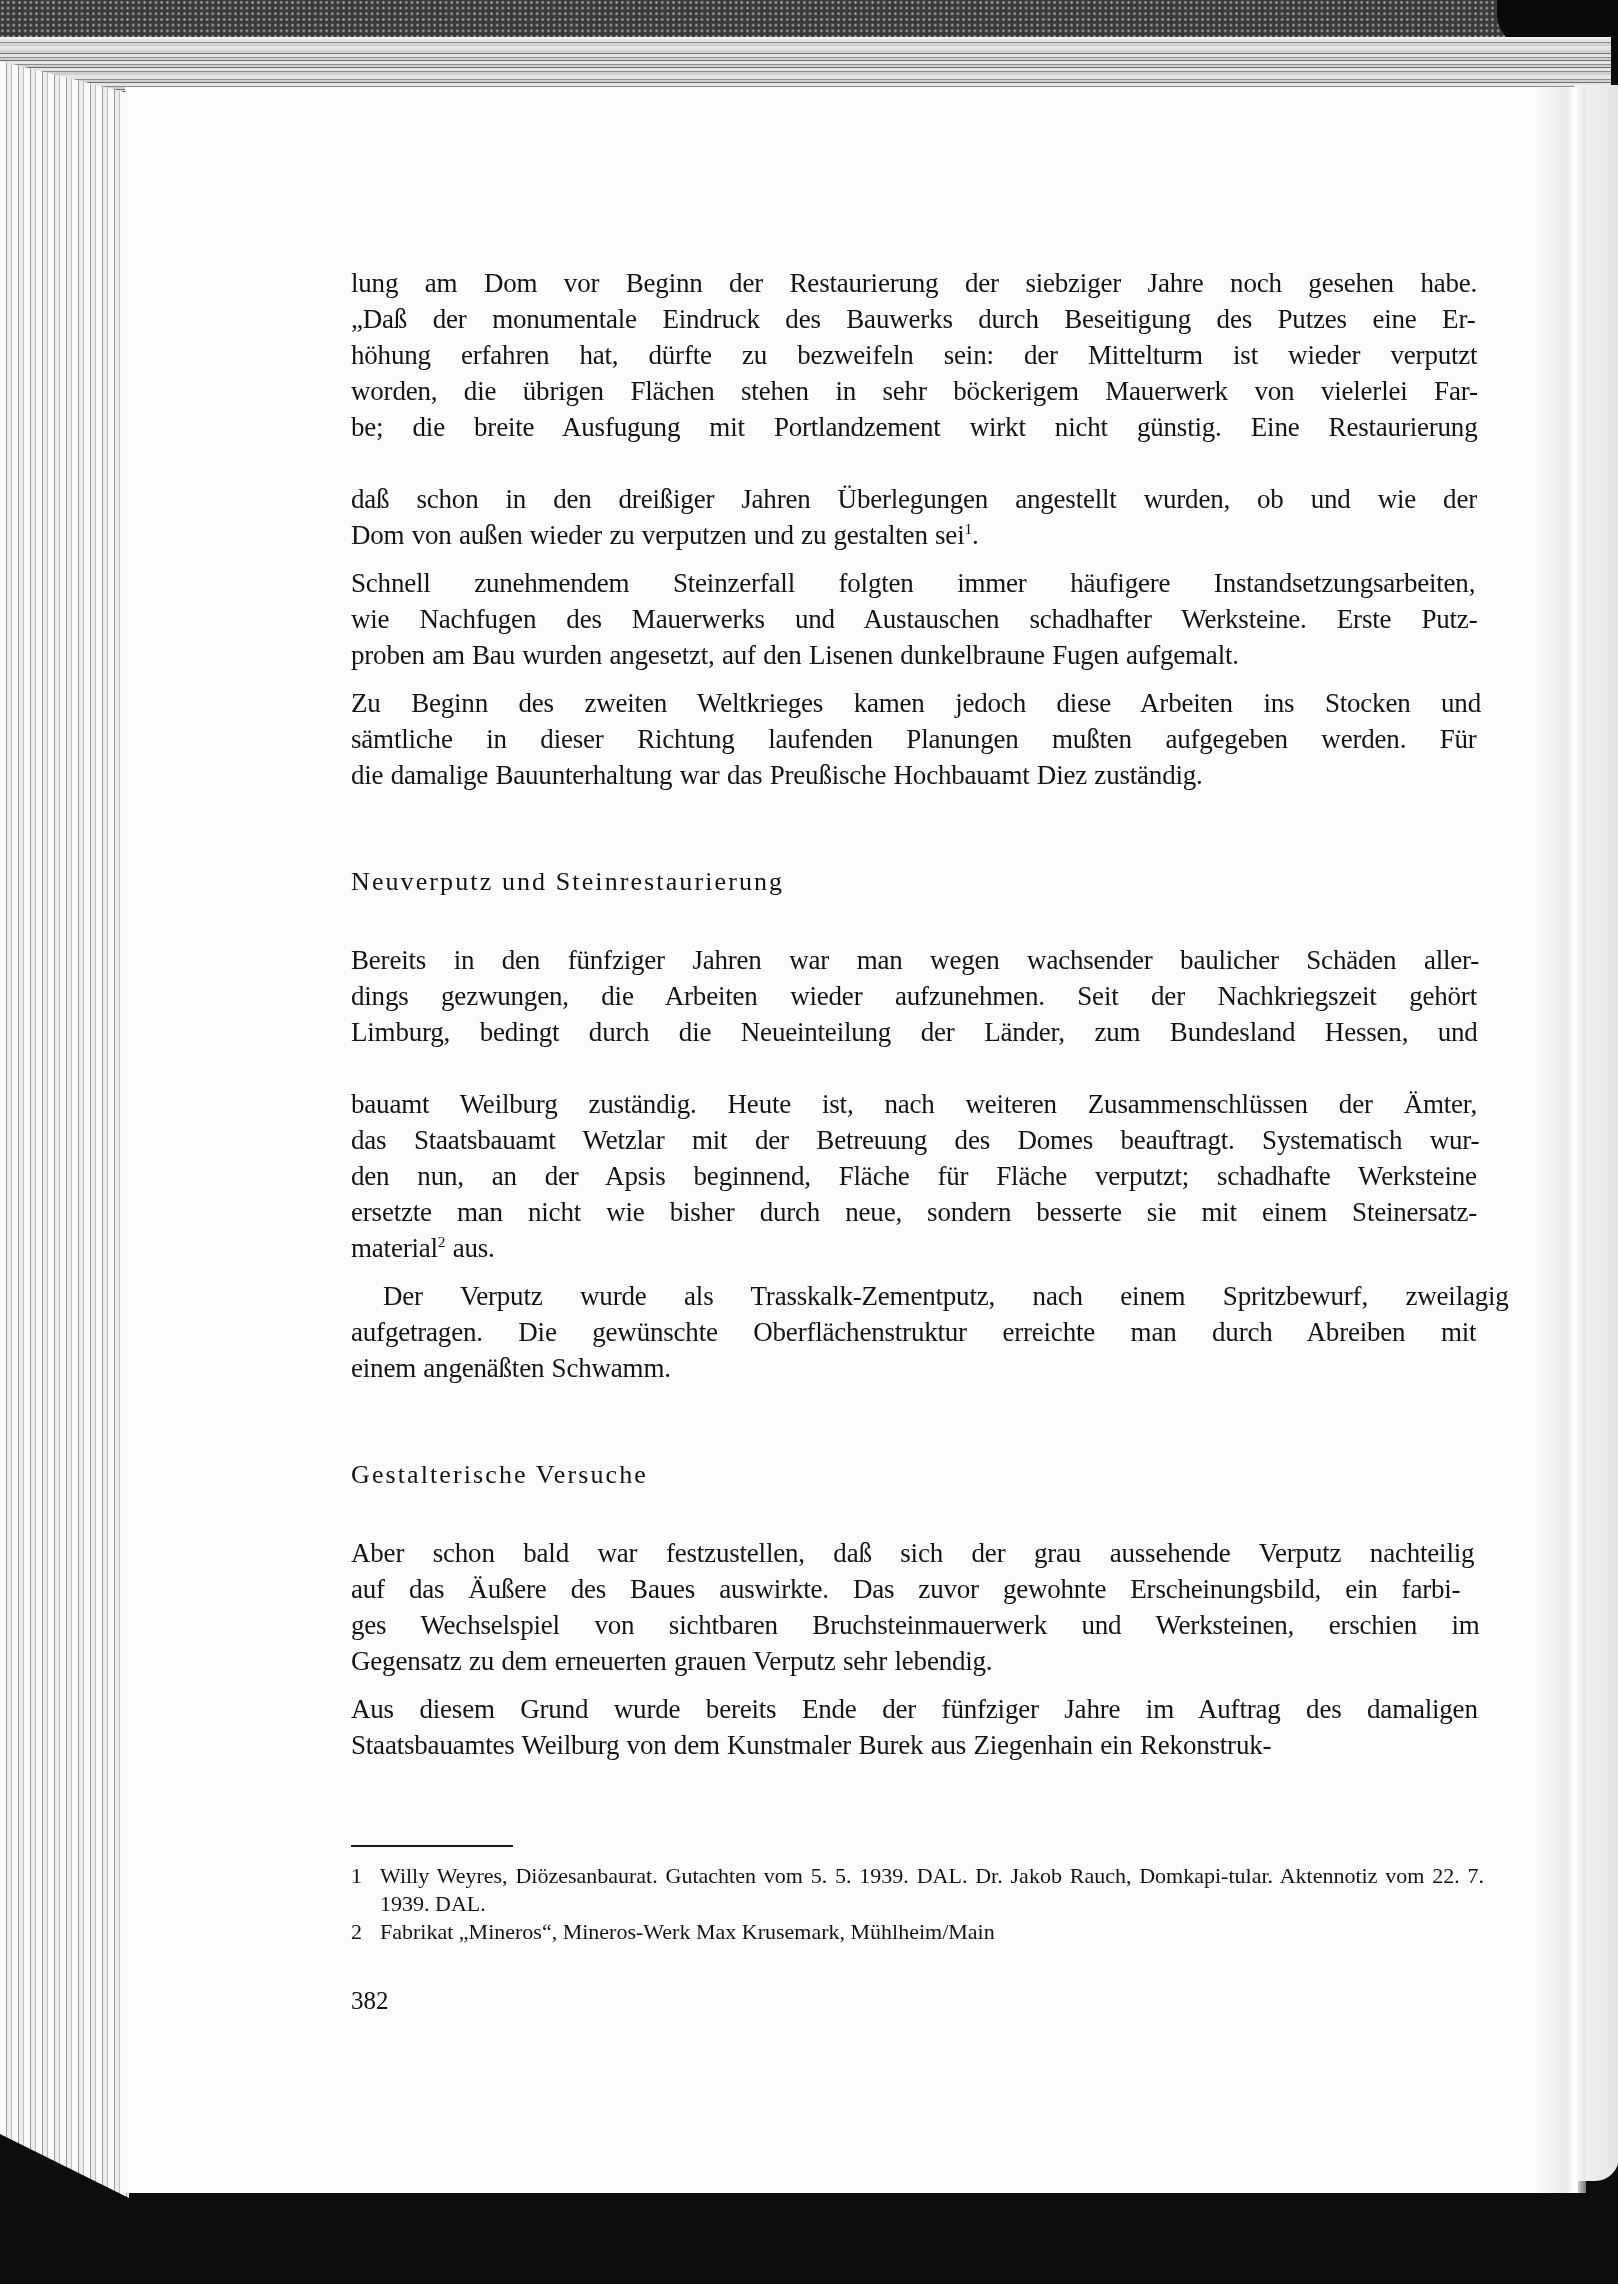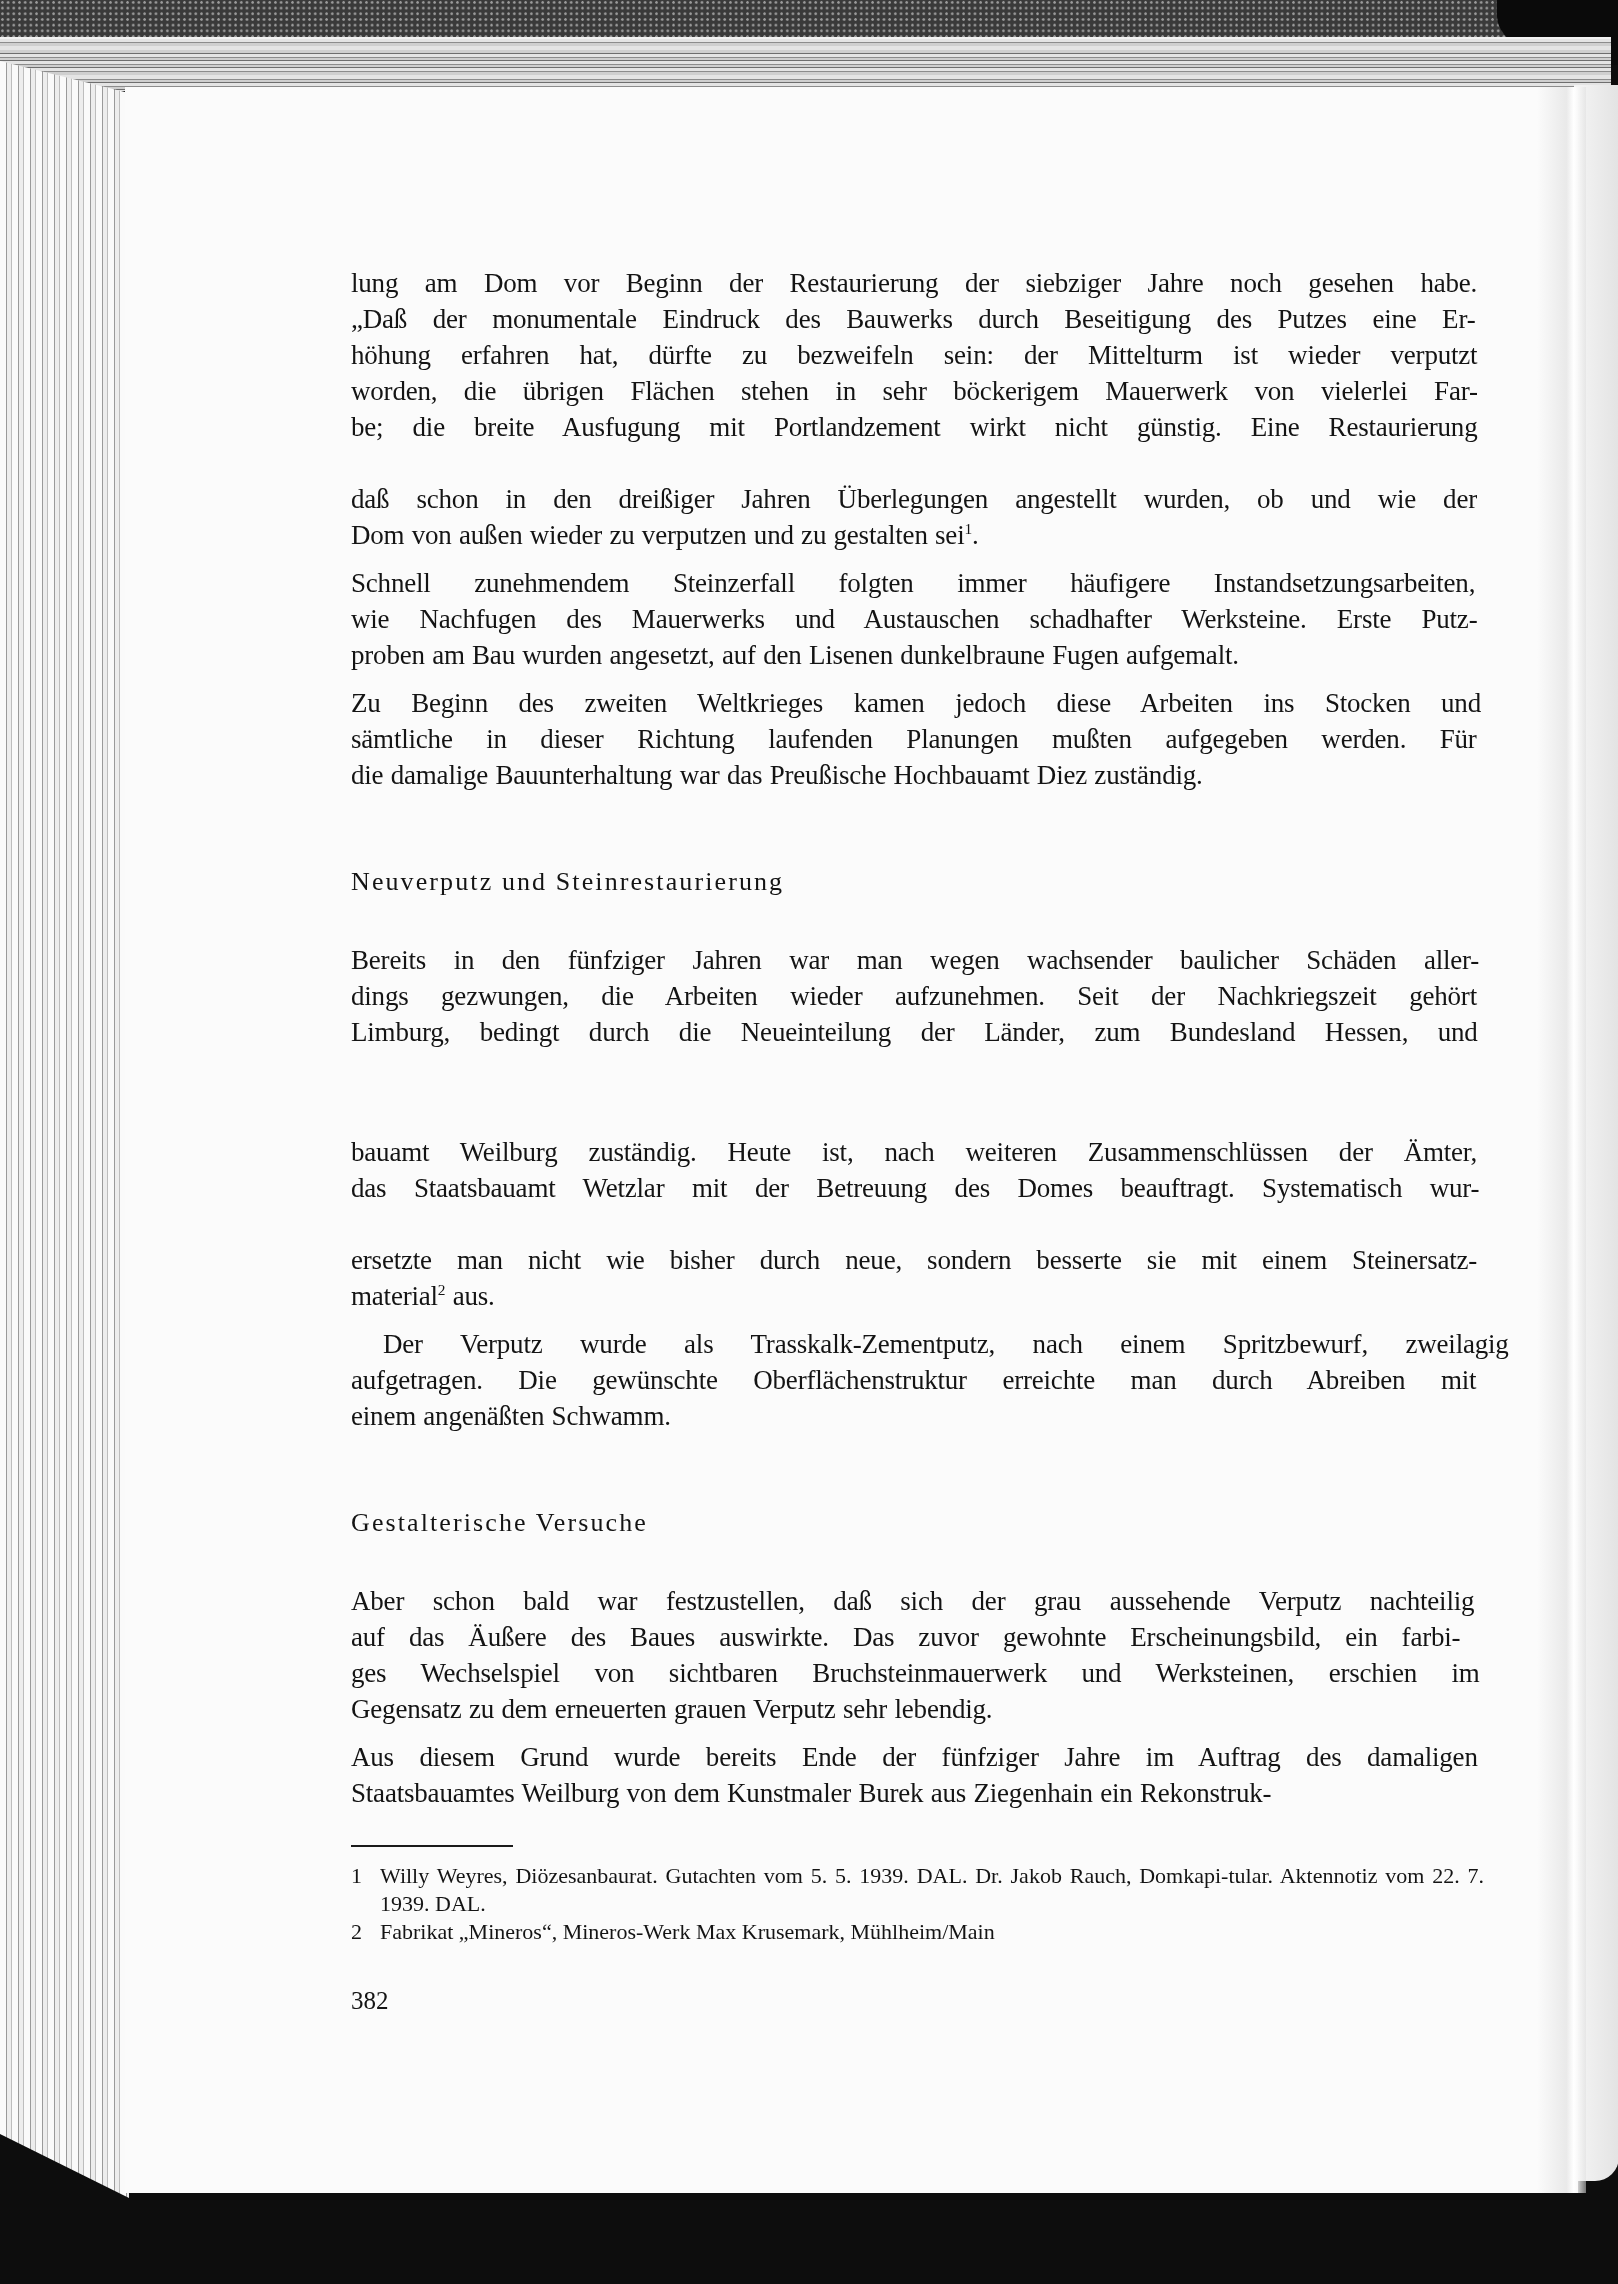--- a/index.html
+++ b/index.html
@@ -114,23 +114,23 @@
 
   <div style="height:71px"></div>
   <h2 class="heading">Neuverputz und Steinrestaurierung</h2>
   <div style="height:42px"></div>
 
   <p class="para">
     <span style="display: inline-block; white-space: nowrap; word-spacing: 21px; width: 1133px;">Bereits in den fünfziger Jahren war man wegen wachsender baulicher Schäden aller-</span><br>
     <span style="display: inline-block; white-space: nowrap; word-spacing: 26px; width: 1133px;">dings gezwungen, die Arbeiten wieder aufzunehmen. Seit der Nachkriegszeit gehört</span><br>
     <span style="display: inline-block; white-space: nowrap; word-spacing: 23px; width: 1133px;">Limburg, bedingt durch die Neueinteilung der Länder, zum Bundesland Hessen, und</span><br>
     <br>
-    <span style="display: inline-block; white-space: nowrap; word-spacing: 24.4px; width: 1133px; margin-top: 48px;">bauamt Weilburg zuständig. Heute ist, nach weiteren Zusammenschlüssen der Ämter,</span><br>
+    <span style="display: inline-block; white-space: nowrap; word-spacing: 24.4px; width: 1133px;">bauamt Weilburg zuständig. Heute ist, nach weiteren Zusammenschlüssen der Ämter,</span><br>
     <span style="display: inline-block; white-space: nowrap; word-spacing: 21px; width: 1133px;">das Staatsbauamt Wetzlar mit der Betreuung des Domes beauftragt. Systematisch wur-</span><br>
-    <br>
+    <span style="display: inline-block; white-space: nowrap; word-spacing: 21.4px; width: 1133px;">den nun, an der Apsis beginnend, Fläche für Fläche verputzt; schadhafte Werksteine</span><br>
     <span style="display: inline-block; white-space: nowrap; word-spacing: 18.6px; width: 1133px;">ersetzte man nicht wie bisher durch neue, sondern besserte sie mit einem Steinersatz-</span><br>
     <span>material</span><sup>2</sup><span> aus.</span>
   </p>
   <div class="gap-small"></div>
   <p class="para">
     <span style="display: inline-block; white-space: nowrap; word-spacing: 31px; width: 1133px; margin-left: 32px;">Der Verputz wurde als Trasskalk-Zementputz, nach einem Spritzbewurf, zweilagig</span><br>
     <span style="display: inline-block; white-space: nowrap; word-spacing: 29px; width: 1133px;">aufgetragen. Die gewünschte Oberflächenstruktur erreichte man durch Abreiben mit</span><br>
     <span>einem angenäßten Schwamm.</span>
   </p>
 

